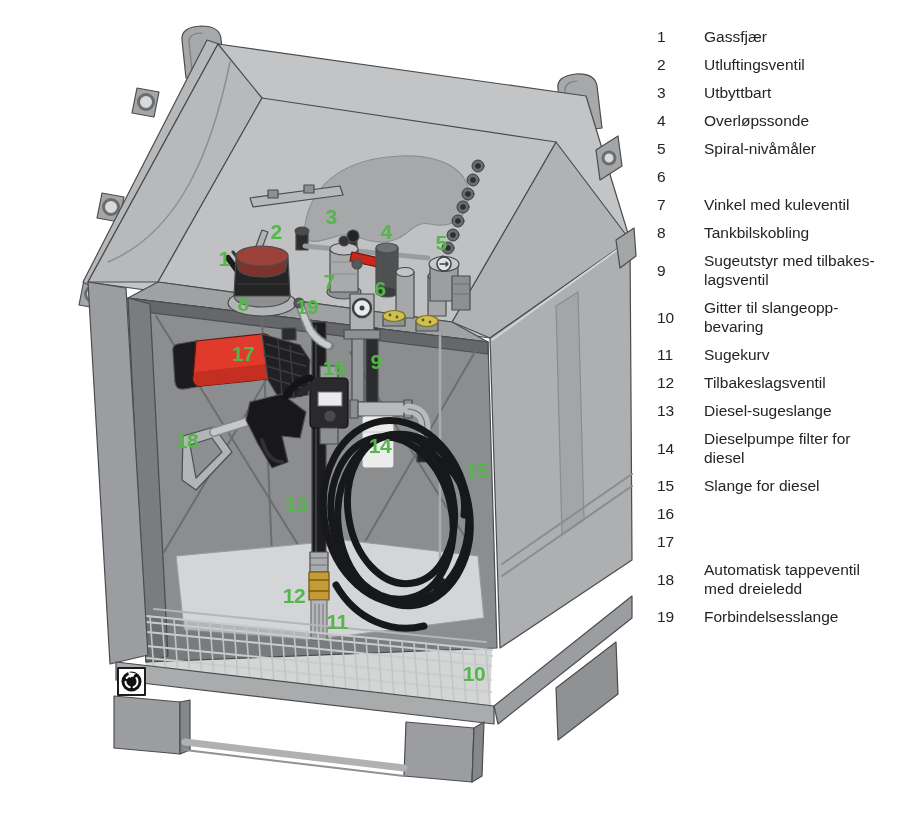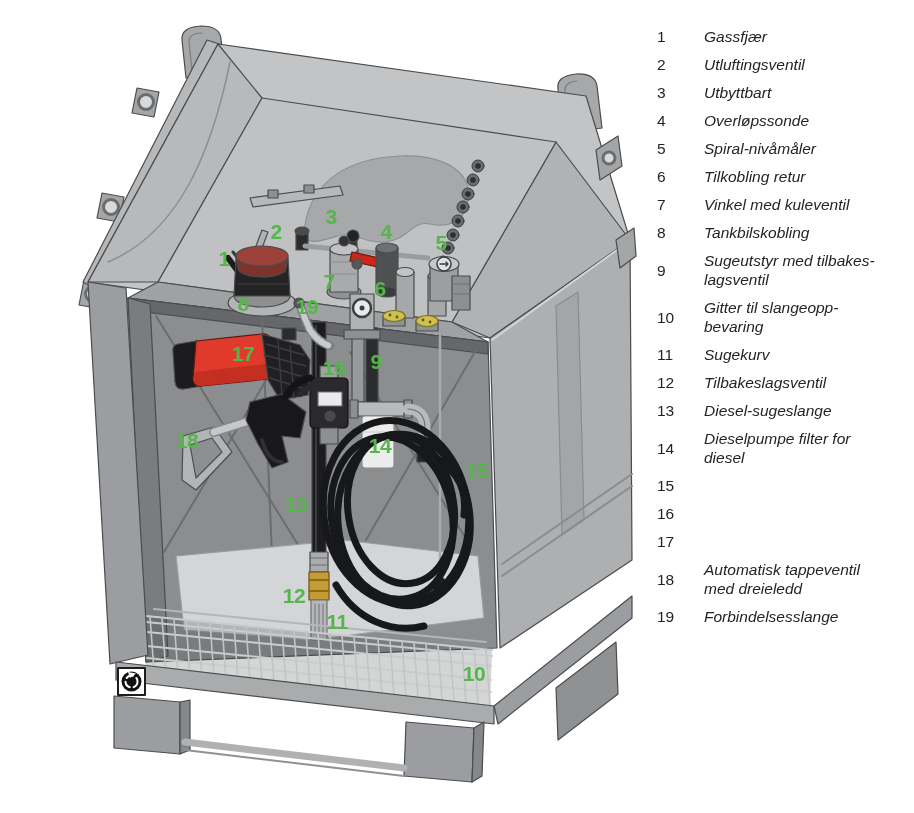--- a/index.html
+++ b/index.html
@@ -8,21 +8,21 @@
   .figure{position:absolute;left:0;top:0;width:640px;height:813px;}
   .figure svg{position:absolute;left:0;top:0;}
   .callouts{position:absolute;left:0;top:0;width:640px;height:813px;pointer-events:none;}
   .callout{position:absolute;transform:translate(-50%,-50%);
            font-weight:700;font-size:21px;letter-spacing:-0.5px;
            font-family:"Liberation Sans",sans-serif;}
   .legend{position:absolute;left:657px;top:27px;width:250px;
           display:flex;flex-direction:column;gap:9px;color:#262323;}
   .legend-row{display:flex;align-items:center;}
   .legend-num{flex:0 0 47px;font-size:15.5px;line-height:19px;}
-  .legend-label{flex:1;font-size:15.5px;line-height:19px;white-space:pre-line;font-style:italic;}
+  .legend-label{flex:1;font-size:15.5px;line-height:19px;white-space:pre-line;}
 </style>
 </head>
 <body>
 
 <div class="page">
 
   <div class="figure">
     <svg width="640" height="813" viewBox="0 0 640 813">
       <g stroke="#4a4c4e" stroke-width="1.2" fill="none" stroke-linejoin="round" stroke-linecap="round">
 
@@ -322,21 +322,20 @@
       <div class="legend-row">
         <span class="legend-num">4</span>
         <span class="legend-label">Overløpssonde</span>
       </div>
       <div class="legend-row">
         <span class="legend-num">5</span>
         <span class="legend-label">Spiral-nivåmåler</span>
       </div>
       <div class="legend-row">
         <span class="legend-num">6</span>
-        <span class="legend-label">Tilkobling retur</span>
       </div>
       <div class="legend-row">
         <span class="legend-num">7</span>
         <span class="legend-label">Vinkel med kuleventil</span>
       </div>
       <div class="legend-row">
         <span class="legend-num">8</span>
         <span class="legend-label">Tankbilskobling</span>
       </div>
       <div class="legend-row">
@@ -361,20 +360,21 @@
         <span class="legend-num">13</span>
         <span class="legend-label">Diesel-sugeslange</span>
       </div>
       <div class="legend-row">
         <span class="legend-num">14</span>
         <span class="legend-label">Dieselpumpe filter for
 diesel</span>
       </div>
       <div class="legend-row">
         <span class="legend-num">15</span>
+        <span class="legend-label">Slange for diesel</span>
       </div>
       <div class="legend-row">
         <span class="legend-num">16</span>
       </div>
       <div class="legend-row">
         <span class="legend-num">17</span>
       </div>
       <div class="legend-row">
         <span class="legend-num">18</span>
         <span class="legend-label">Automatisk tappeventil

